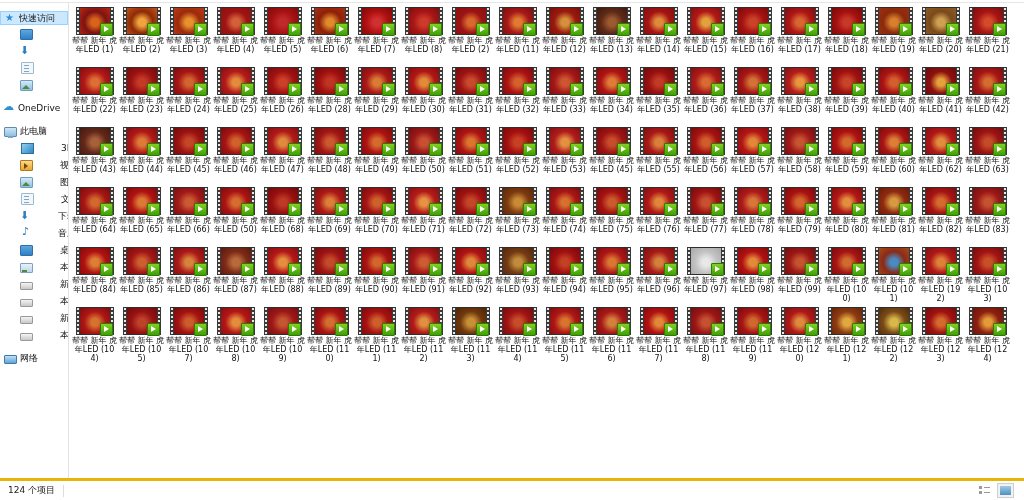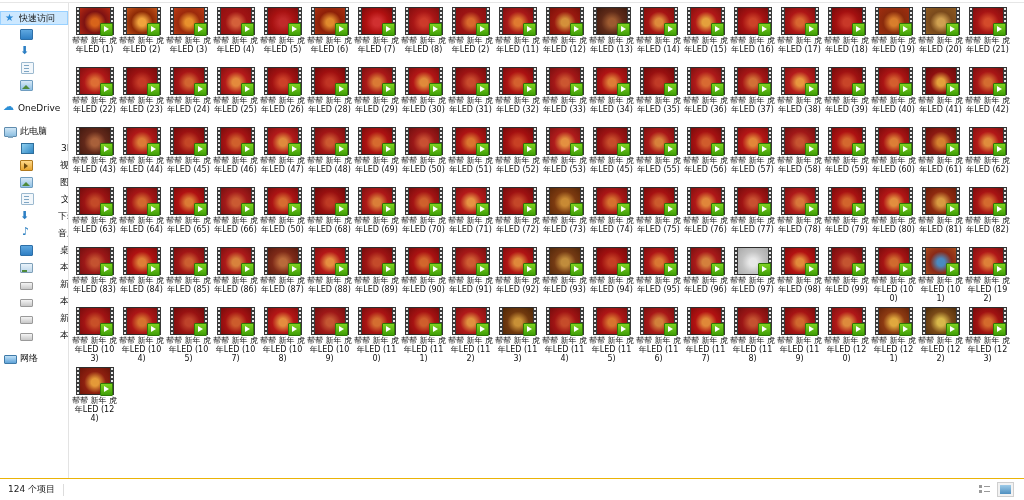--- a/index.html
+++ b/index.html
@@ -311,21 +311,21 @@
     text-align: center;
     color: #101010;
     width: 46px;
     word-break: break-all;
   }
 
   
   .status-bar {
     flex: 0 0 auto;
     height: 22px;
-    border-top: 1px solid #eab308;
+    border-top: 3px solid #eab308;
     background: #ffffff;
     display: flex;
     align-items: center;
     justify-content: space-between;
     padding: 0 4px 0 8px;
     box-sizing: border-box;
   }
   .status-left {
     display: flex;
     align-items: center;
@@ -881,27 +881,20 @@
               <span class="badge"></span>
             </div>
             <div class="fname">帮帮 新年 虎年LED (59)</div>
           </div>
           <div class="file-item">
             <div class="thumb" style="background: rgb(168, 20, 20);">
               <div class="thumb-img" style="background: radial-gradient(circle at 50% 55%, rgb(220, 126, 54) 0%, rgb(220, 126, 54) 18%, rgb(168, 20, 20) 52%, rgb(122, 12, 12) 100%);"></div>
               <span class="badge"></span>
             </div>
             <div class="fname">帮帮 新年 虎年LED (60)</div>
-          </div>
-          <div class="file-item">
-            <div class="thumb" style="background: rgb(140, 26, 18);">
-              <div class="thumb-img" style="background: radial-gradient(circle at 50% 55%, rgb(212, 128, 46) 0%, rgb(212, 128, 46) 18%, rgb(140, 26, 18) 52%, rgb(104, 16, 8) 100%);"></div>
-              <span class="badge"></span>
-            </div>
-            <div class="fname">帮帮 新年 虎年LED (61)</div>
           </div>
           <div class="file-item">
             <div class="thumb" style="background: rgb(178, 24, 24);">
               <div class="thumb-img" style="background: radial-gradient(circle at 50% 55%, rgb(224, 140, 60) 0%, rgb(224, 140, 60) 18%, rgb(178, 24, 24) 52%, rgb(132, 16, 16) 100%);"></div>
               <span class="badge"></span>
             </div>
             <div class="fname">帮帮 新年 虎年LED (62)</div>
           </div>
           <div class="file-item">
             <div class="thumb" style="background: rgb(156, 20, 20);">

